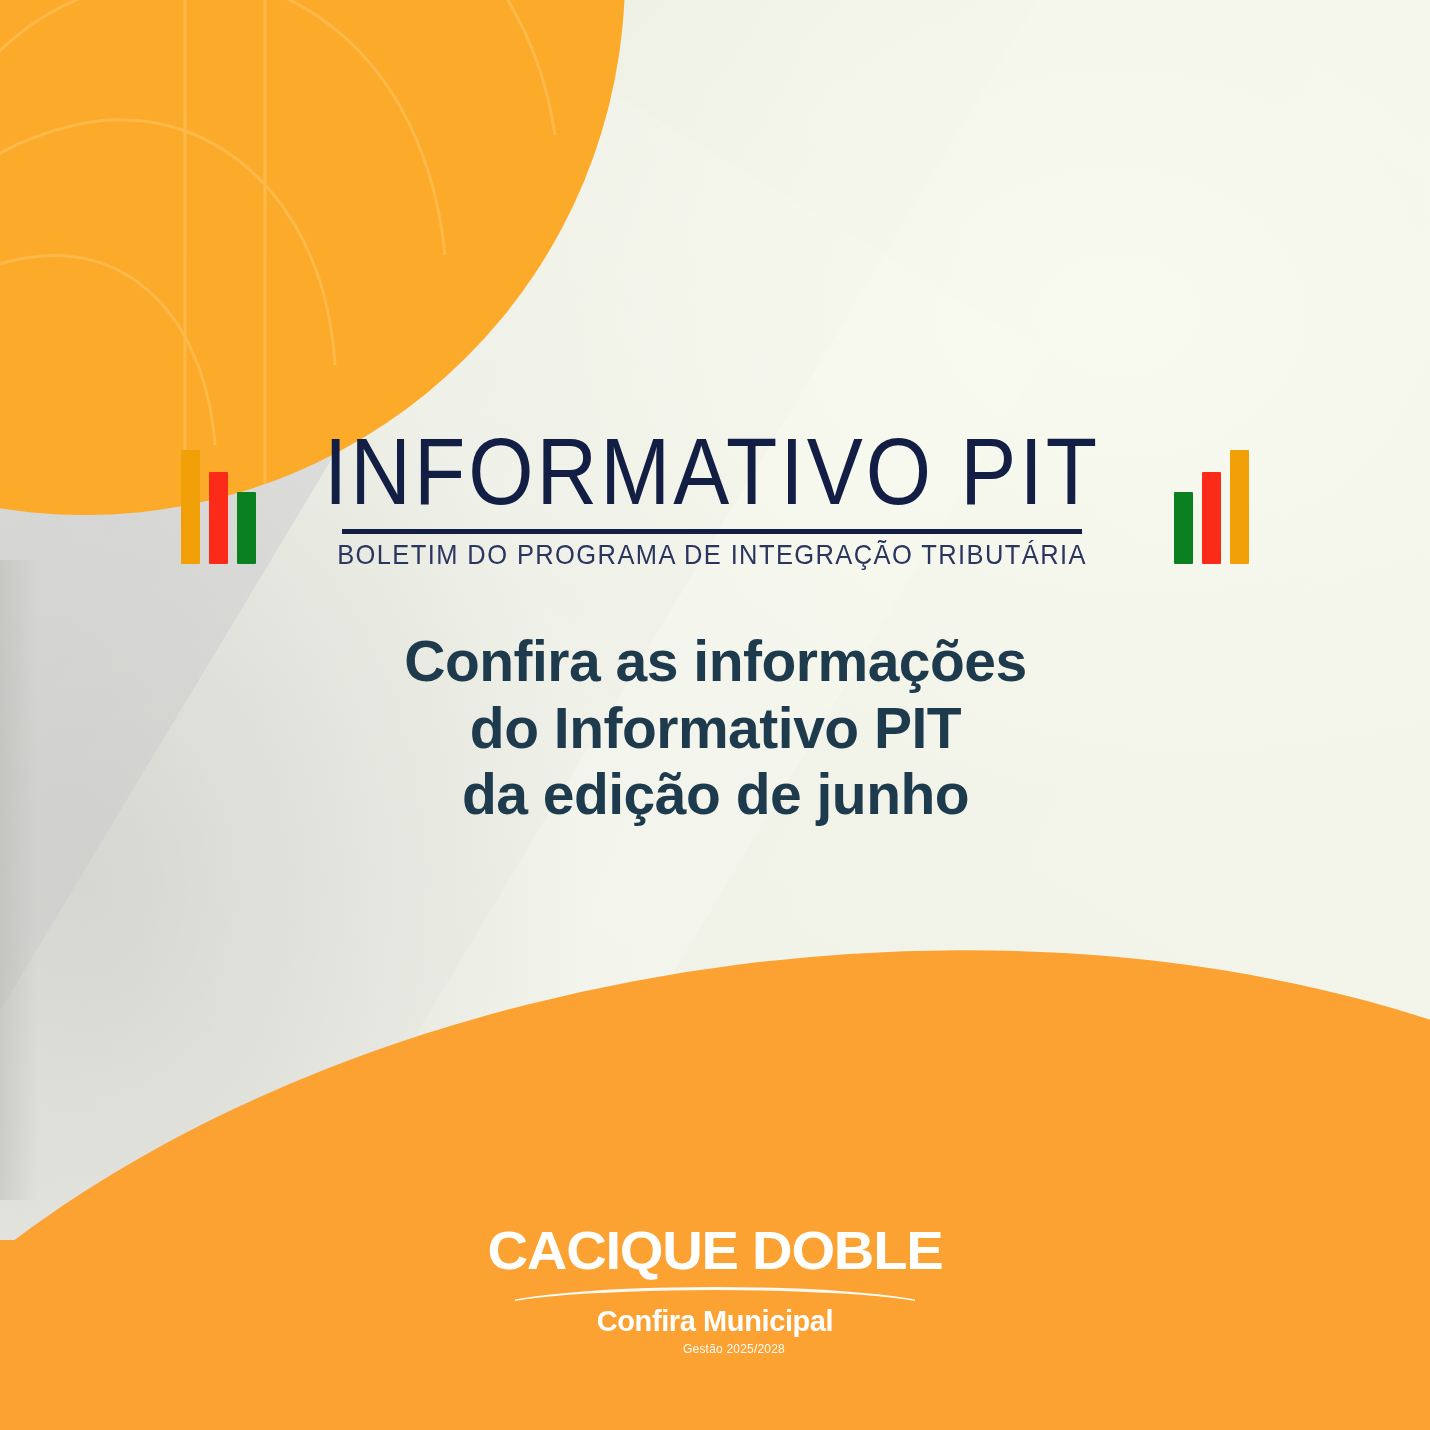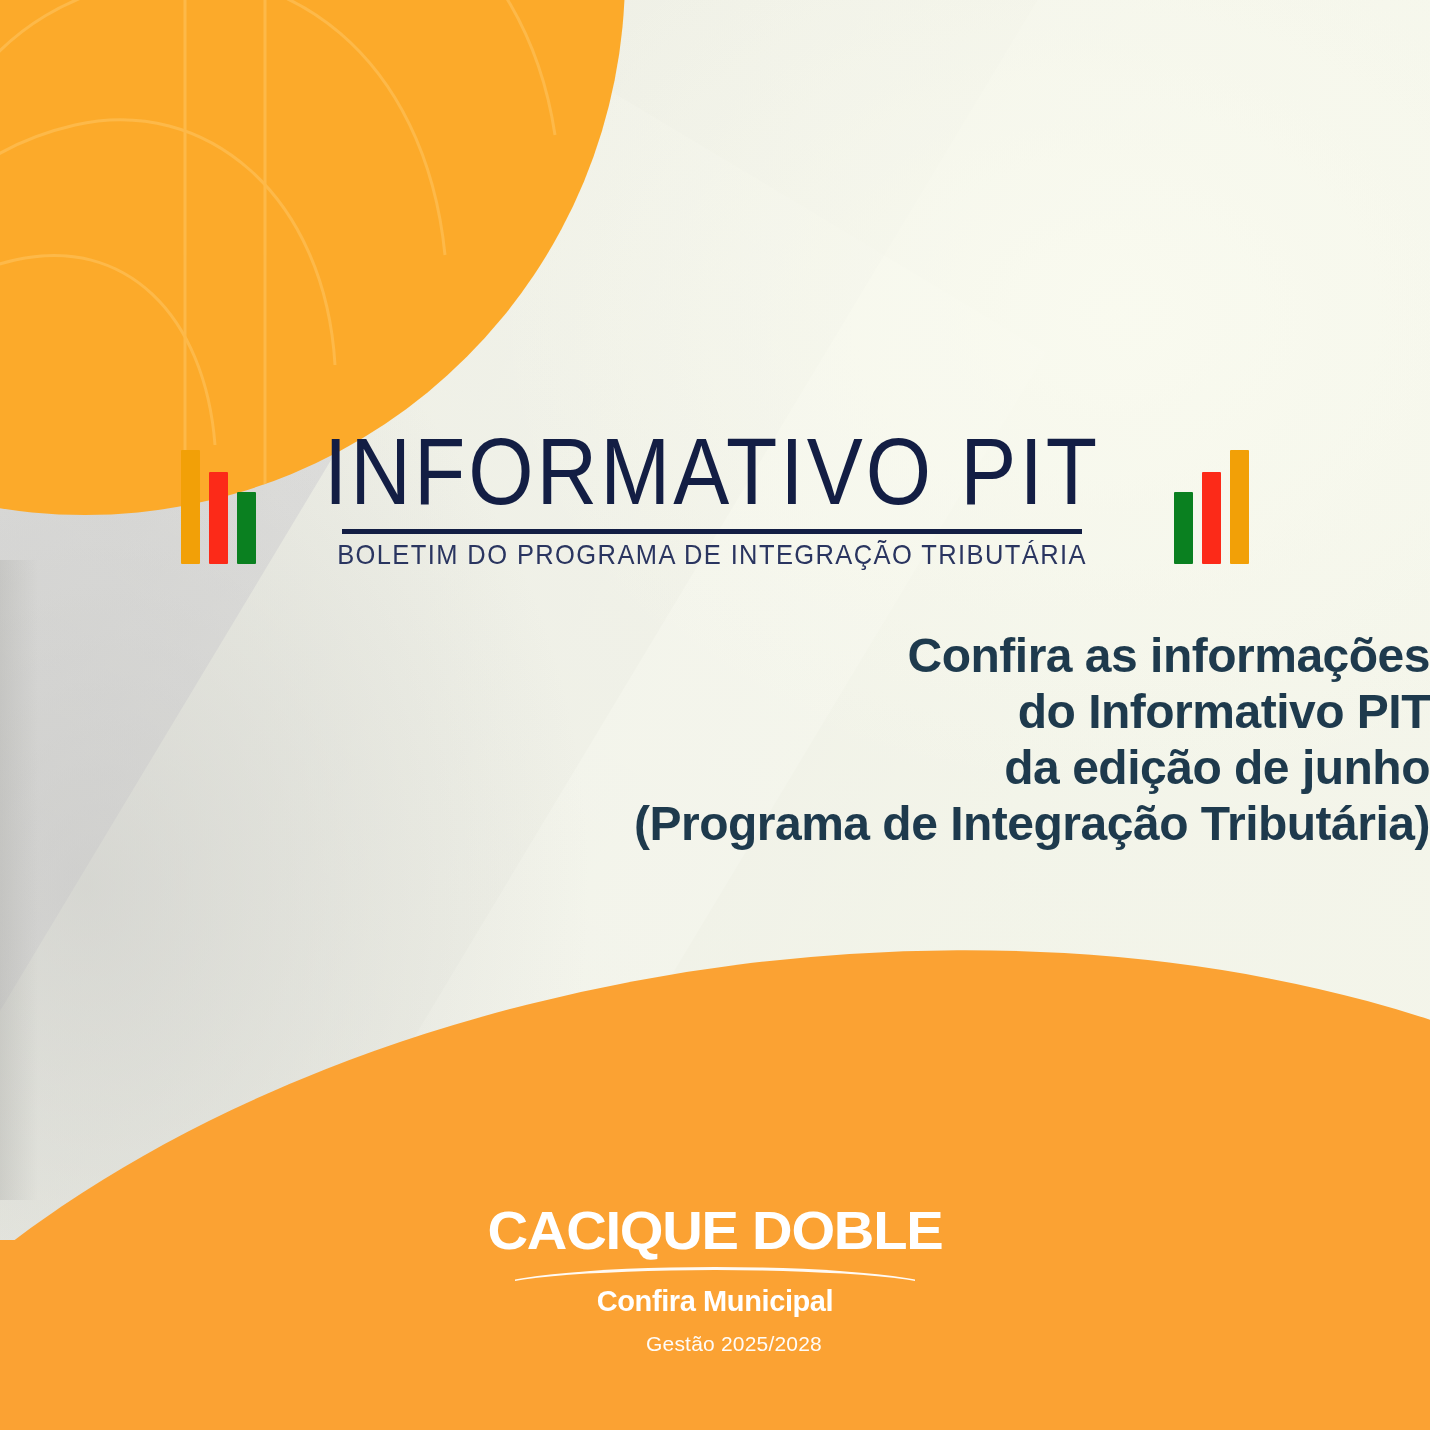--- a/index.html
+++ b/index.html
@@ -168,23 +168,23 @@
     transform: scaleY(1.08);
     transform-origin: top center;
   }
 
   
   .headline {
     position: absolute;
     left: 1px;
     right: 0;
     top: 628px;
-    text-align: right;
+    text-align: center;
     color: #1e3a4d;
-    font-size: 48px;
+    font-size: 57px;
     font-weight: bold;
     line-height: 1.17;
     letter-spacing: -0.5px;
     font-family: "Liberation Sans", sans-serif;
   }
   .headline div { white-space: nowrap; }
 
   
   .brand {
     position: absolute;
@@ -218,25 +218,25 @@
     border-radius: 50%;
     border-top: 3px solid rgba(255,255,255,0.95);
   }
   .brand-gov {
     font-size: 29px;
     font-weight: bold;
     letter-spacing: -0.4px;
     line-height: 1.15;
   }
   .brand-term {
-    font-size: 21px;
+    font-size: 12px;
     font-weight: normal;
     letter-spacing: 0.2px;
     line-height: 1.4;
-    margin-top: 10px;
+    margin-top: 3px;
     opacity: 0.97;
     padding-left: 38px;
   }
 </style>
 </head>
 <body>
 
 <div id="poster">
 
   <div class="bg-base"></div>
@@ -281,21 +281,20 @@
       <div class="bar" style="background:#fc2a18;height:92px;"></div>
       <div class="bar" style="background:#f2a007;height:114px;"></div>
     </div>
 
   </div>
 
   <div class="headline">
     <div>Confira as informações</div>
     <div>do Informativo PIT</div>
     <div>da edição de junho</div>
-    <div>(Programa de Integração Tributária)</div>
   </div>
 
   <div class="brand">
     <div class="brand-name">CACIQUE DOBLE</div>
     <div class="brand-swoosh"></div>
     <div class="brand-gov">Confira Municipal</div>
     <div class="brand-term">Gestão 2025/2028</div>
   </div>
 
 </div>

